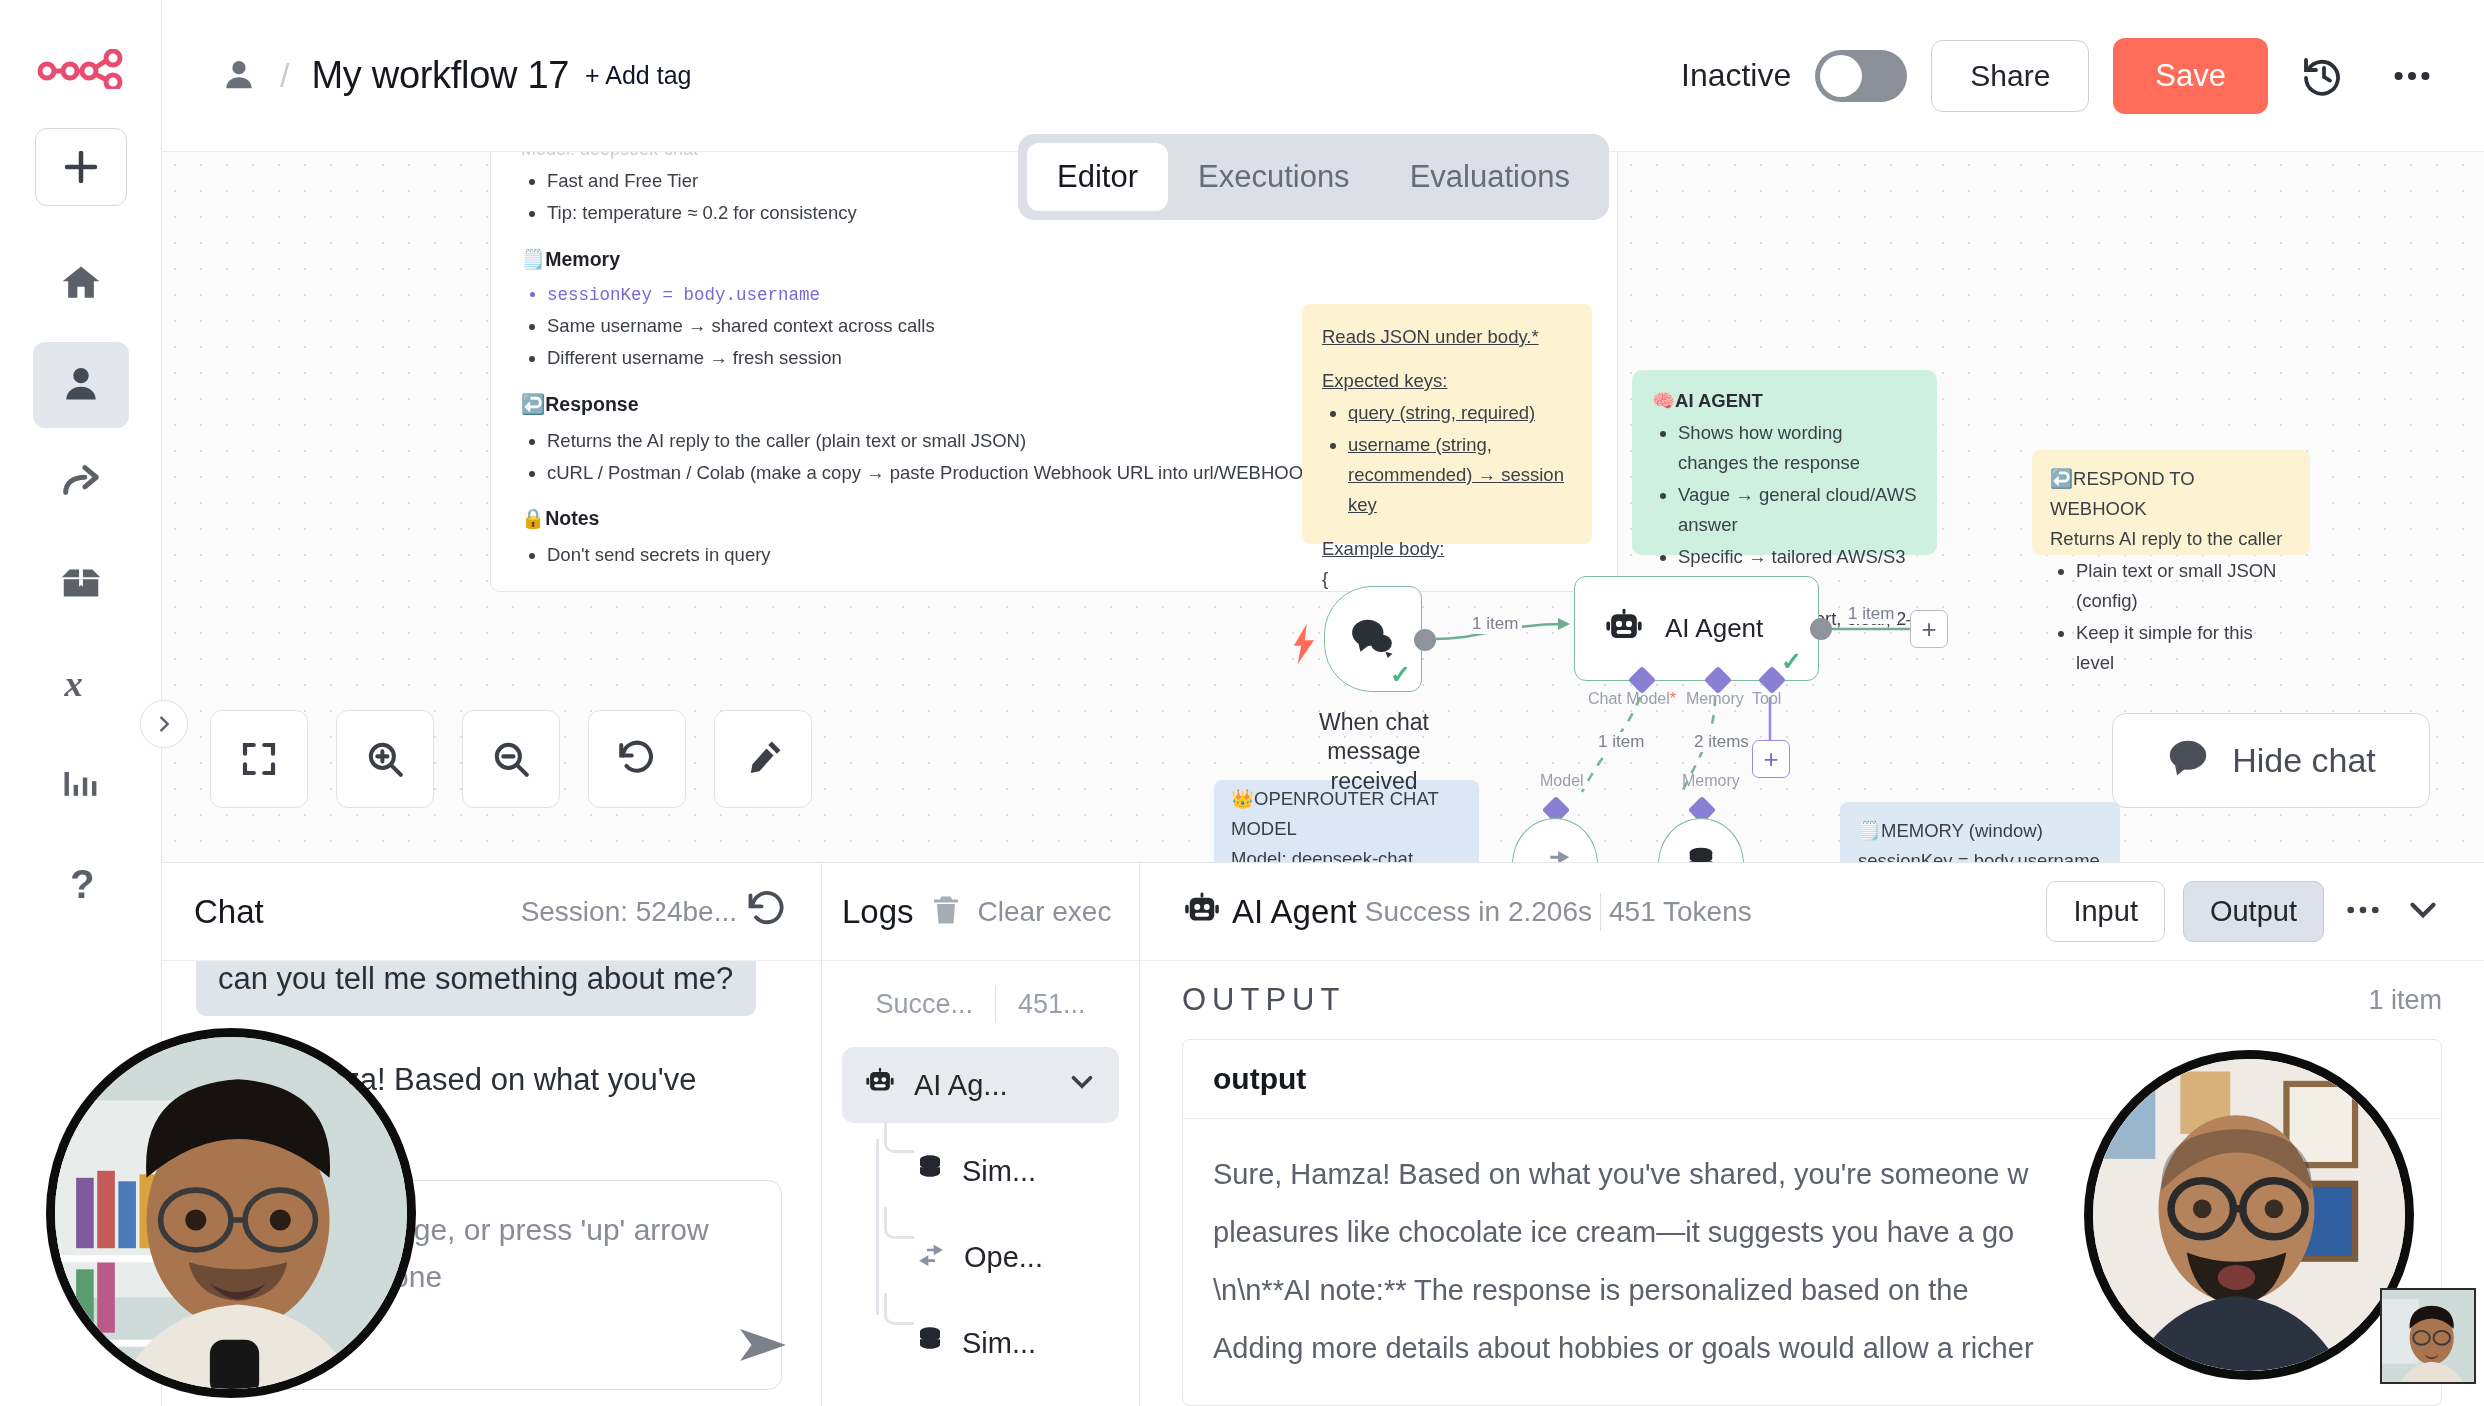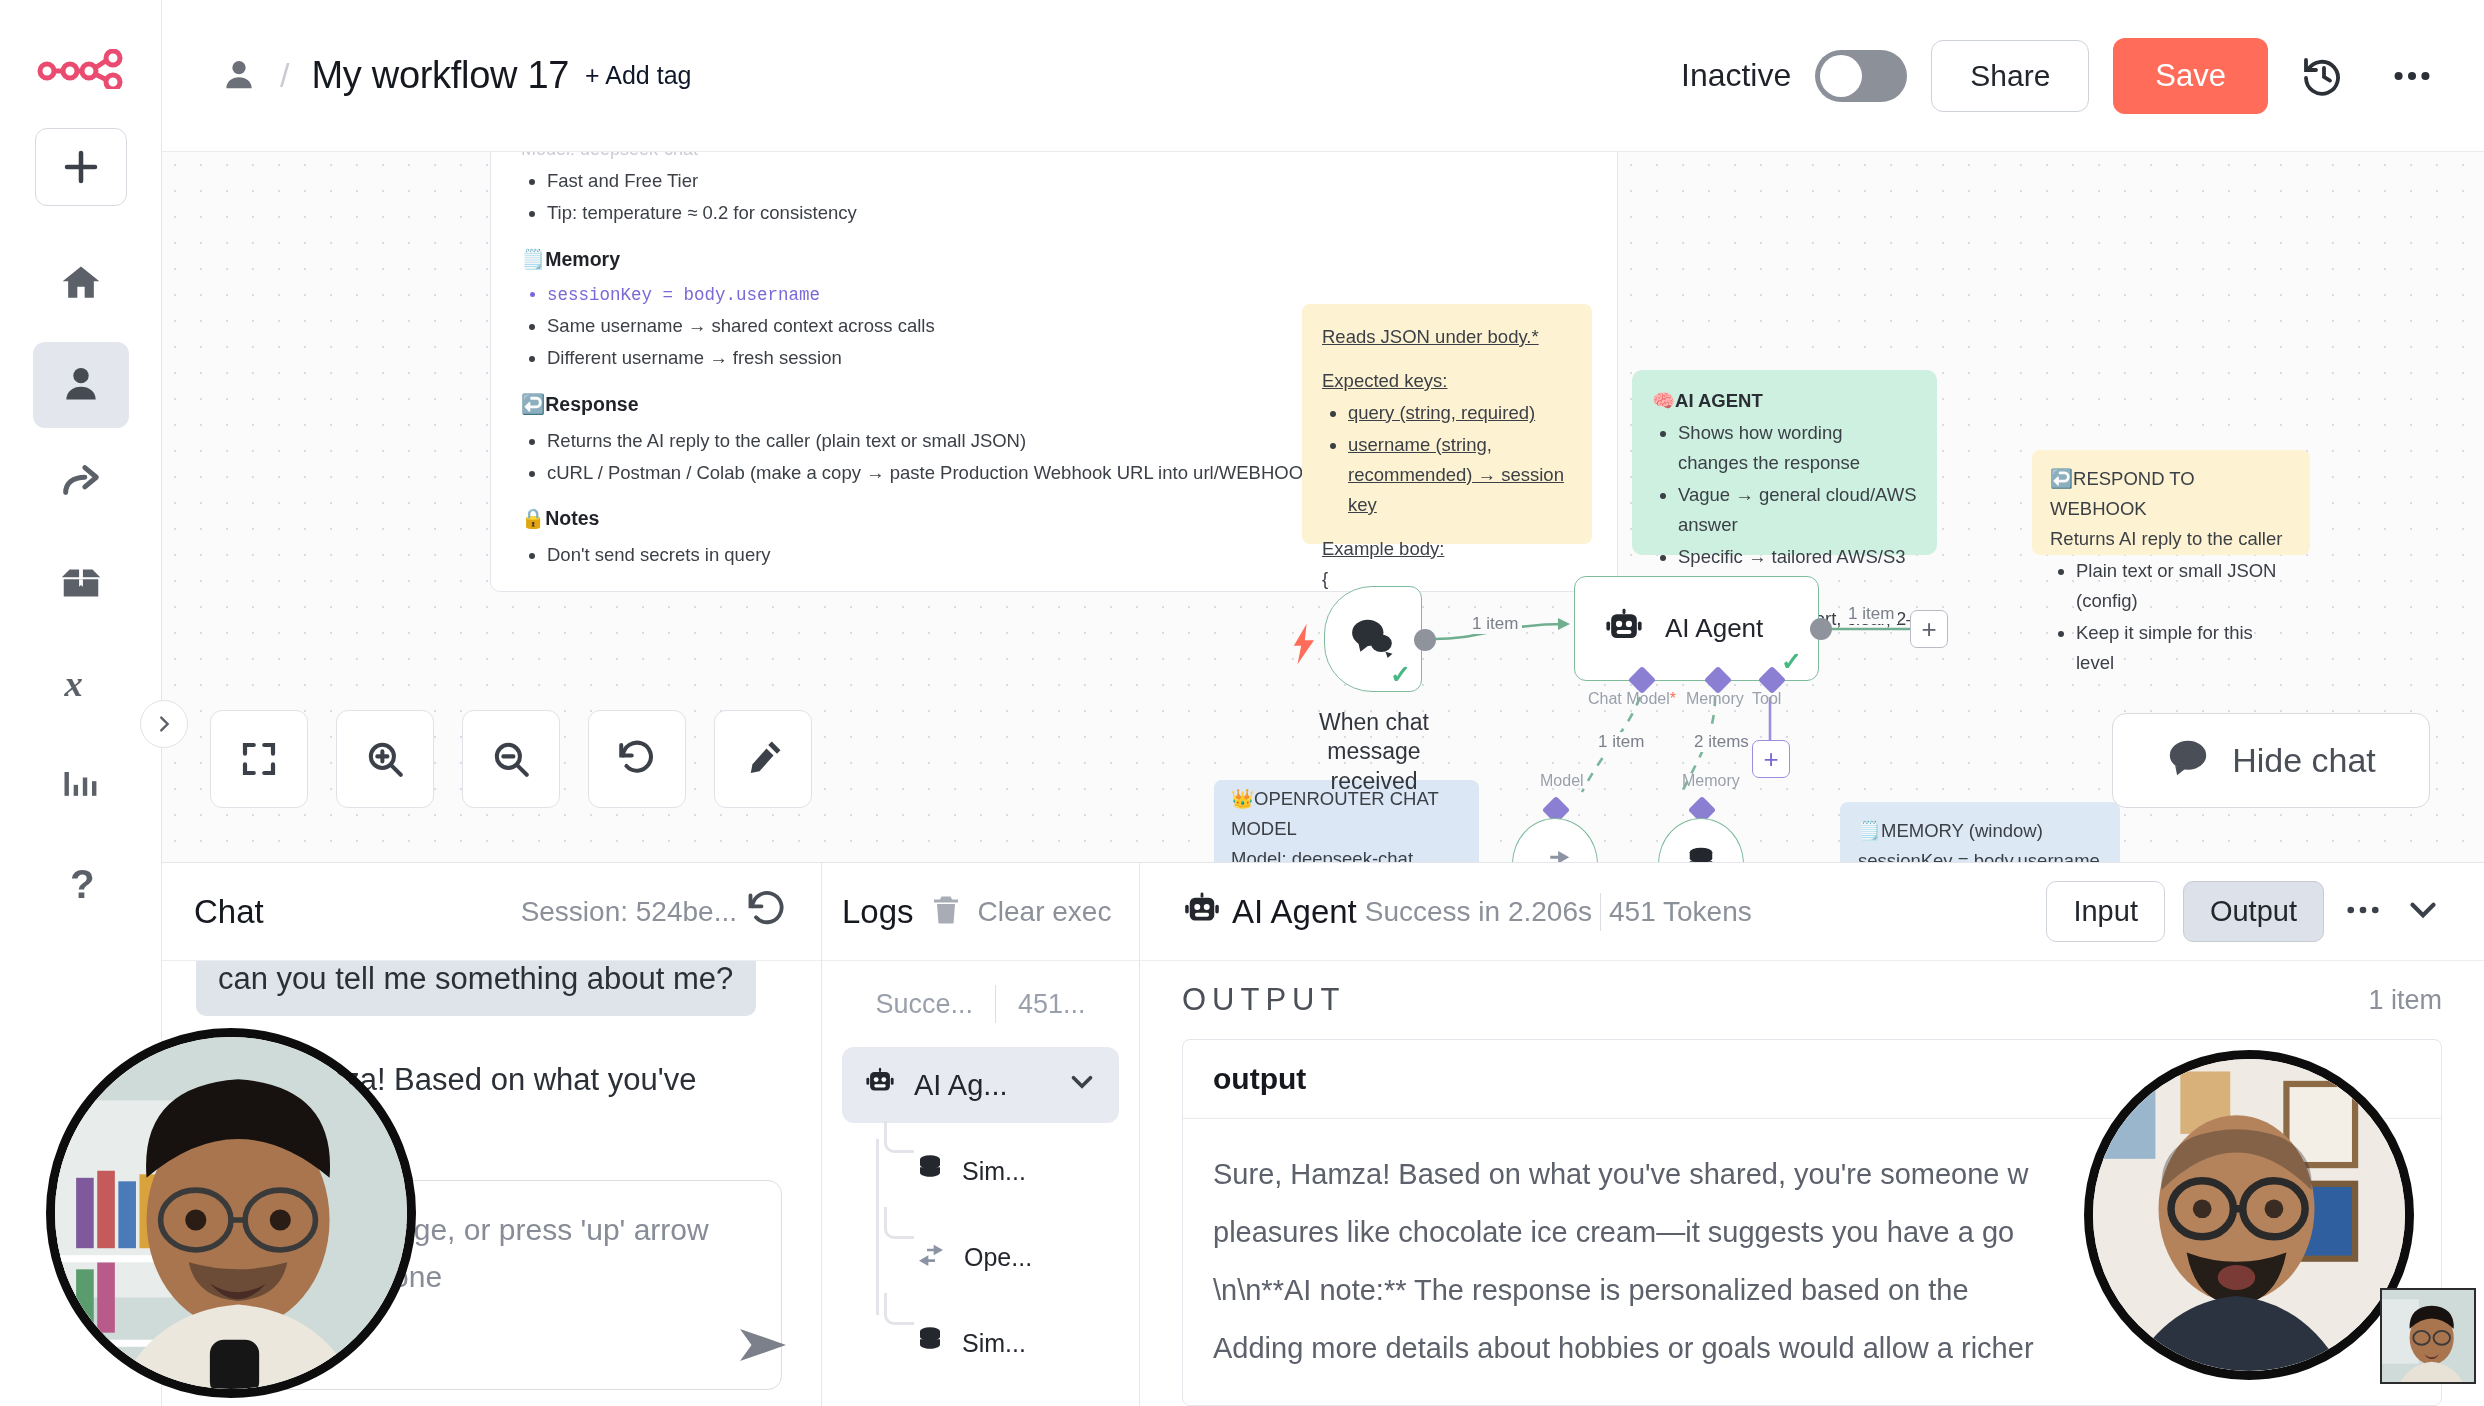--- a/index.html
+++ b/index.html
@@ -202,21 +202,21 @@
   }
   .send-arrow { position:absolute; right:30px; bottom:34px; }
 
   .logs-meta { height:86px; display:flex; align-items:center; justify-content:center; gap:22px;
                font-size:27px; color:#9aa0ab; }
   .logs-tree { padding:0 20px; }
   .log-root {
     background:#e7eaf0; border-radius:12px; height:76px; display:flex; align-items:center;
     gap:16px; padding:0 20px; font-size:29px; color:#23262d;
   }
-  .log-child { display:flex; align-items:center; gap:16px; font-size:25px; color:#23262d;
+  .log-child { display:flex; align-items:center; gap:16px; font-size:29px; color:#23262d;
                margin-left:72px; height:64px; position:relative; }
   .tree-line { position:absolute; left:56px; top:76px; width:3px; background:#e2e4e9; }
   .tree-elbow { position:absolute; left:-30px; top:-18px; width:30px; height:32px;
                 border-left:3px solid #e2e4e9; border-bottom:3px solid #e2e4e9;
                 border-bottom-left-radius:10px; }
 
   .out-head { height:78px; display:flex; align-items:center; padding:0 42px; }
   .out-title { font-size:31px; color:#4c5058; letter-spacing:6px; }
   .out-count { margin-left:auto; font-size:27px; color:#8b9099; }
   .out-card { margin:0 42px; border:1px solid #e4e6eb; border-radius:8px; flex:1; overflow:hidden; }
@@ -345,20 +345,25 @@
       <span class="icon-btn">
         <svg width="46" height="46" viewBox="0 0 24 24" fill="#2b2f36">
             <circle cx="5" cy="12" r="2.1"></circle>
             <circle cx="12" cy="12" r="2.1"></circle>
             <circle cx="19" cy="12" r="2.1"></circle>
           </svg>
       </span>
     </div>
   </div>
 
+  <div class="tabs">
+    <div class="tab active">Editor</div>
+    <div class="tab">Executions</div>
+    <div class="tab">Evaluations</div>
+  </div>
 
   <div class="canvas">
 
     <div class="note note-main note-txt">
       <div style="color:#c9ccd3;font-size:18px;">Model: deepseek-chat</div>
       <ul>
         <li>Fast and Free Tier</li>
         <li>Tip: temperature ≈ 0.2 for consistency</li>
       </ul>
 

